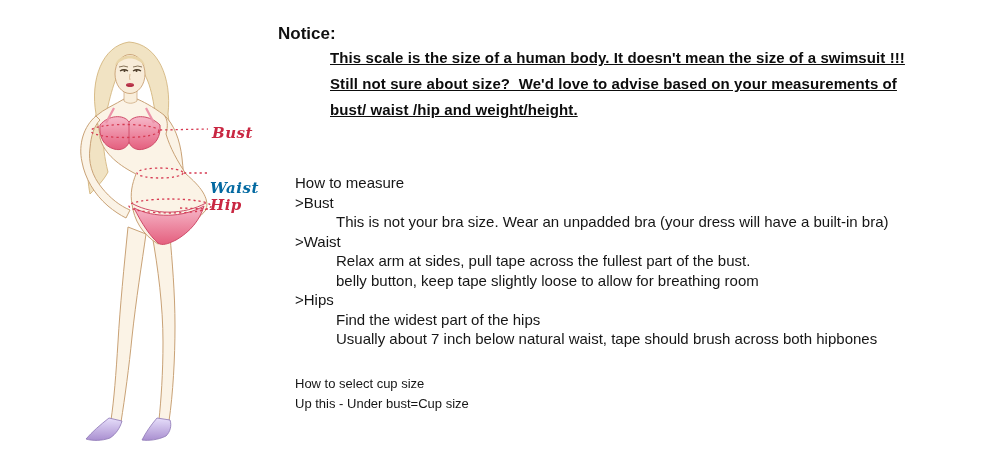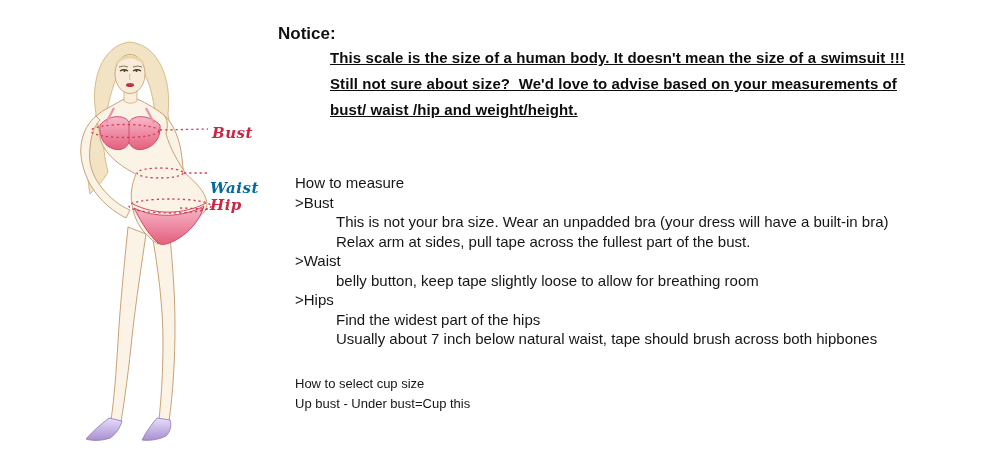--- a/index.html
+++ b/index.html
@@ -131,28 +131,28 @@
   </div>
 
   <div class="abs" id="intro-block">
   </div>
 
   <div class="abs" id="measure-block">
     <div class="line">How to measure</div>
 
     <div class="line">&gt;Bust</div>
     <div class="line indent">This is not your bra size. Wear an unpadded bra (your dress will have a built-in bra)</div>
+    <div class="line">&gt;Waist</div>
+
     <div class="line indent">Relax arm at sides, pull tape across the fullest part of the bust.</div>
-
-    <div class="line">&gt;Waist</div>
     <div class="line indent">belly button, keep tape slightly loose to allow for breathing room</div>
 
     <div class="line">&gt;Hips</div>
     <div class="line indent">Find the widest part of the hips</div>
     <div class="line indent">Usually about 7 inch below natural waist, tape should brush across both hipbones</div>
   </div>
 
   <div class="abs" id="cup-block">
     <div class="line">How to select cup size</div>
-    <div class="line">Up bust - Under bust=Cup this</div>
+    <div class="line">Up this - Under bust=Cup size</div>
   </div>
 
 </div>
 
 </body></html>

